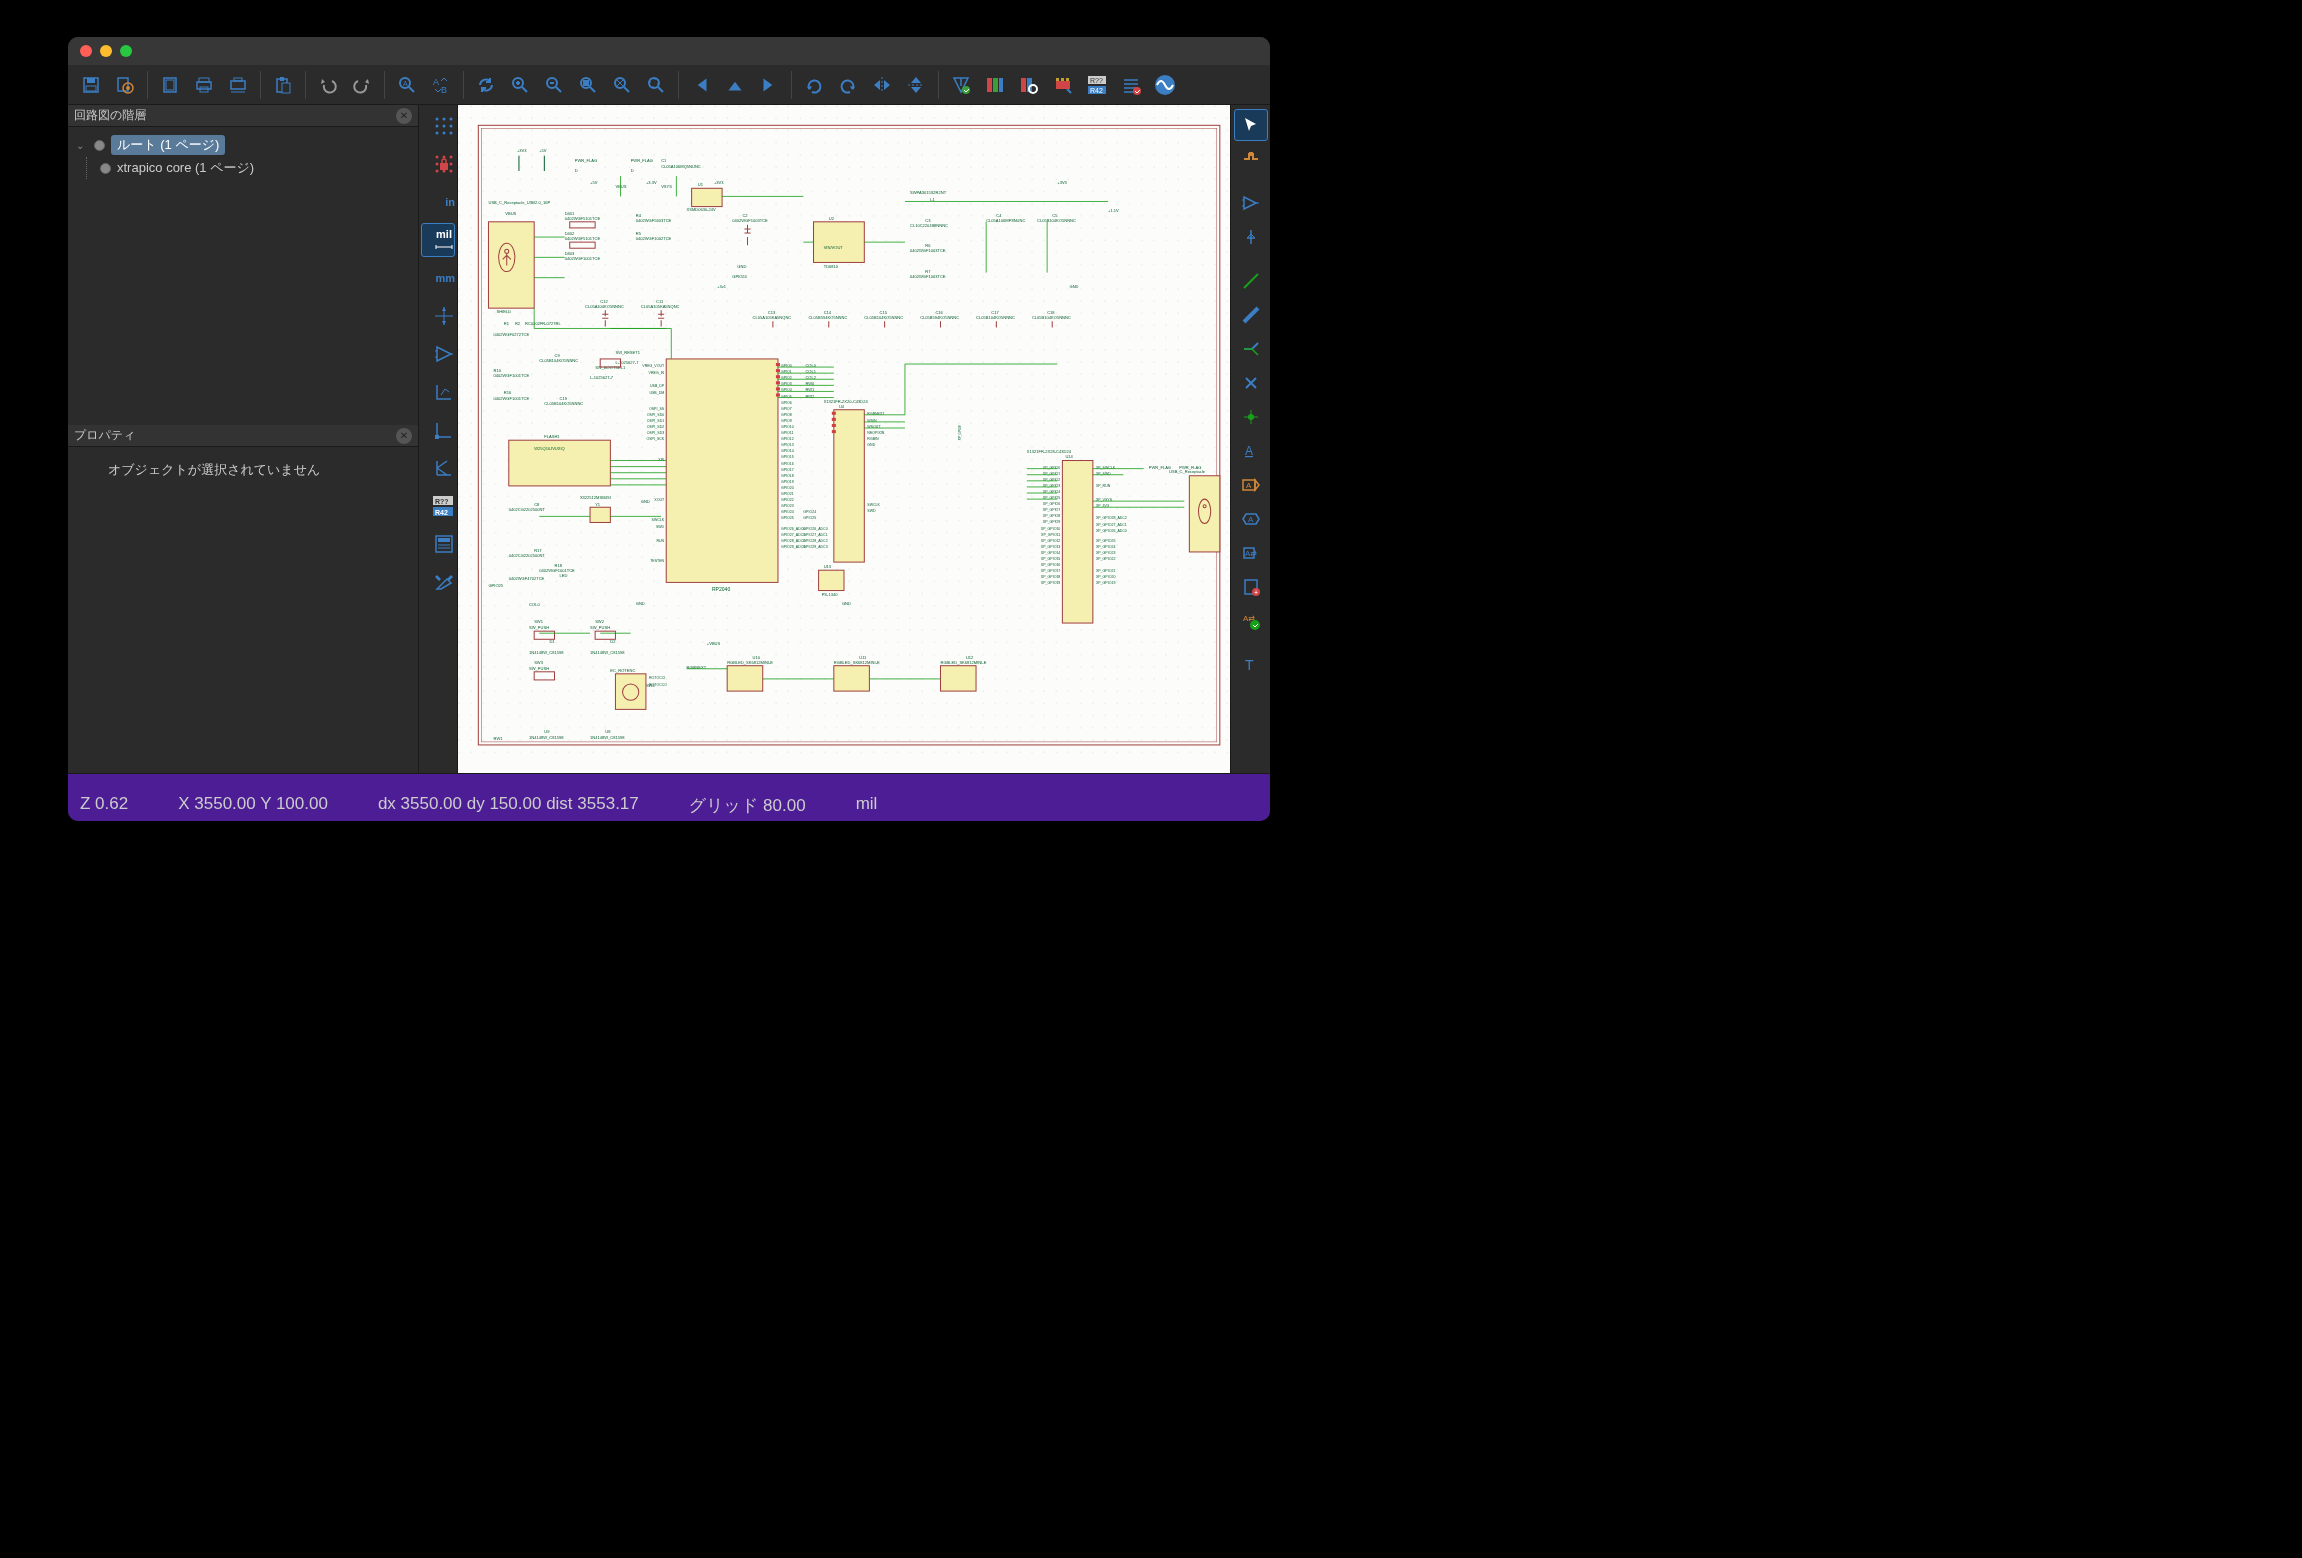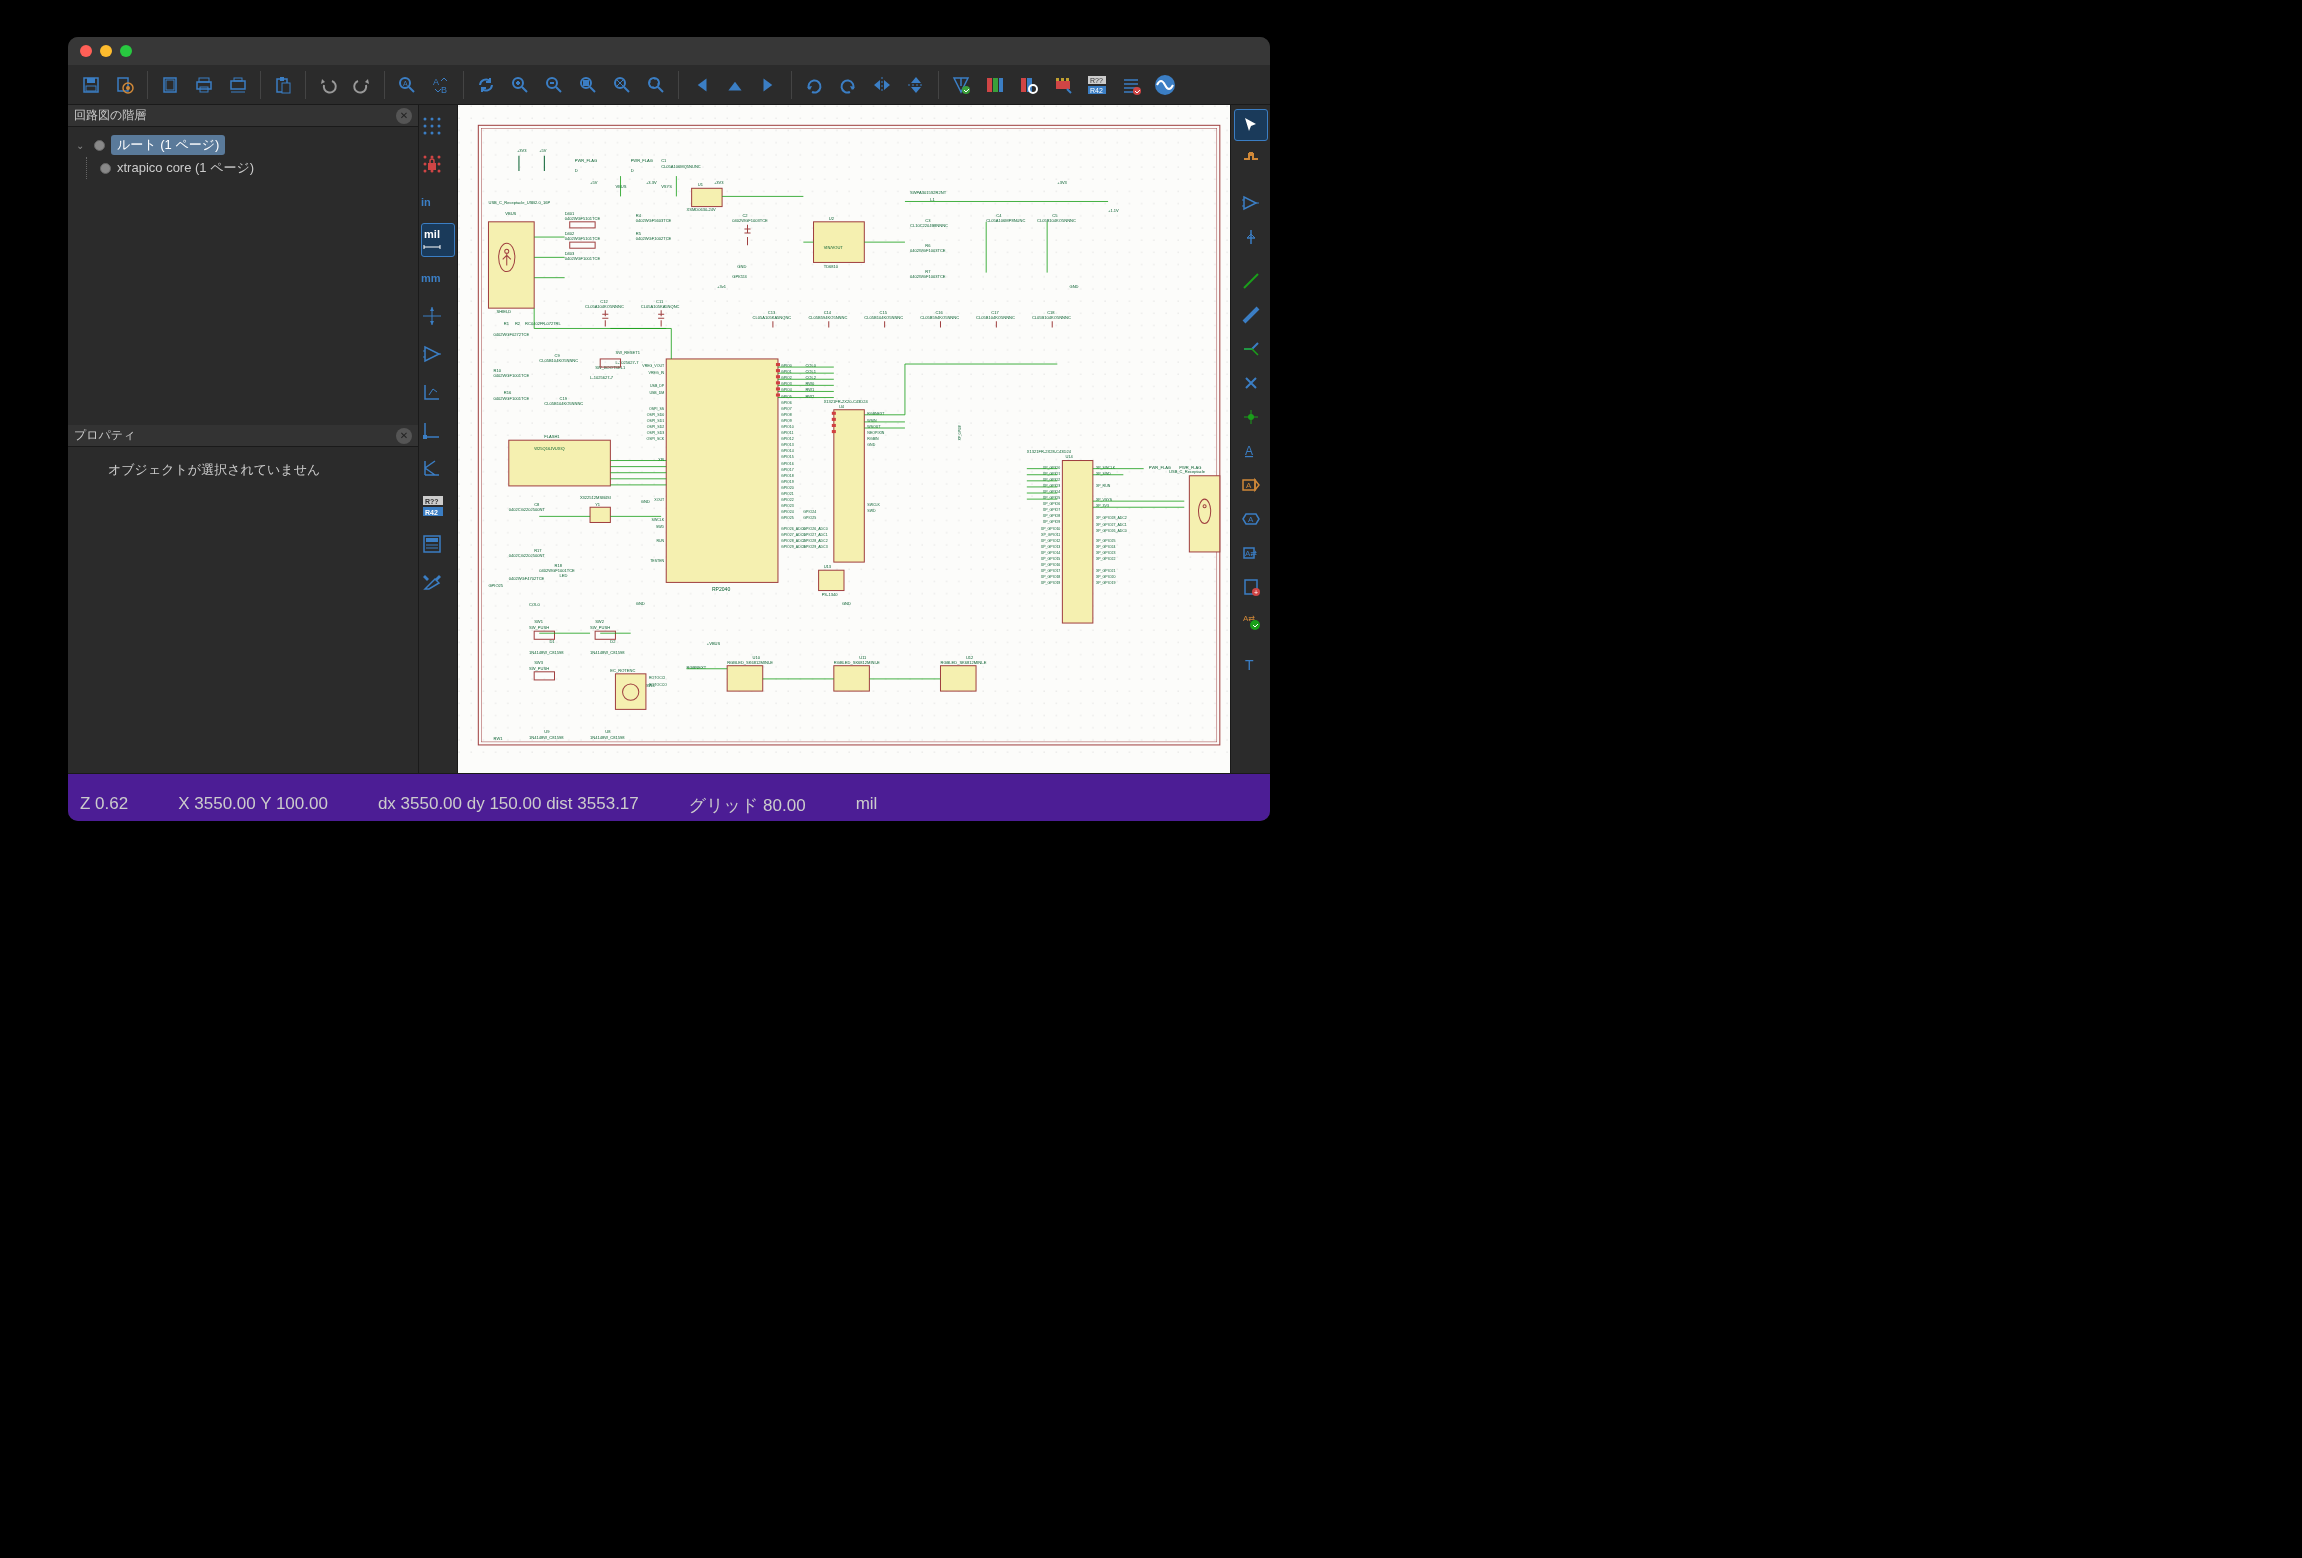--- a/index.html
+++ b/index.html
@@ -25,21 +25,21 @@
 .tree-item { display: flex; align-items: center; gap: 6px; padding: 2px 4px; color: #ccc; font-size: 13px; cursor: pointer; }
 .tree-expand { color: #888; font-size: 10px; width: 12px; }
 .tree-dot { width: 11px; height: 11px; border-radius: 50%; background: #888; border: 1px solid #666; }
 .tree-item.selected .tree-label { background: #5a7a9a; border-radius: 3px; padding: 1px 6px; color: #fff; }
 .tree-item.child { padding-left: 28px; position: relative; }
 .tree-item.child::before { content:""; position:absolute; left:14px; top:0; width:1px; height:100%; border-left:1px dotted #666; }
 .properties { flex: 1; gap: 6px; }
 .prop-body { padding: 8px; color: #ccc; font-size: 13px; margin-left: 32px; }
 
 .left-tools { width: 40px; background: #2b2b2b; display: flex; flex-direction: column; align-items: center; padding-top: 4px; gap: 4px; border-left: 1px solid #1a1a1a; border-right: 1px solid #1a1a1a; }
-.ltbtn { width: 34px; height: 34px; display: flex; align-items: center; justify-content: flex-start; color: #3b7ec4; cursor: pointer; border-radius: 3px; font-size: 11px; font-weight: bold; }
+.ltbtn { width: 34px; height: 34px; display: flex; align-items: center; justify-content: flex-end; color: #3b7ec4; cursor: pointer; border-radius: 3px; font-size: 11px; font-weight: bold; }
 .ltbtn.active { background: #1a3a5a; border: 1px solid #3b7ec4; }
 .ltbtn.red { color: #d04545; }
 
 .canvas-area { flex: 1; background: #fcfcfa; position: relative; overflow: hidden; }
 .schematic { position: absolute; inset: 0; }
 
 .right-tools { width: 40px; background: #2b2b2b; display: flex; flex-direction: column; align-items: center; padding-top: 4px; gap: 2px; border-left: 1px solid #1a1a1a; }
 .rtbtn { width: 34px; height: 32px; display: flex; align-items: center; justify-content: center; color: #3b7ec4; cursor: pointer; border-radius: 3px; }
 .rtbtn.active { background: #1a3a5a; border: 1px solid #3b7ec4; }
 

